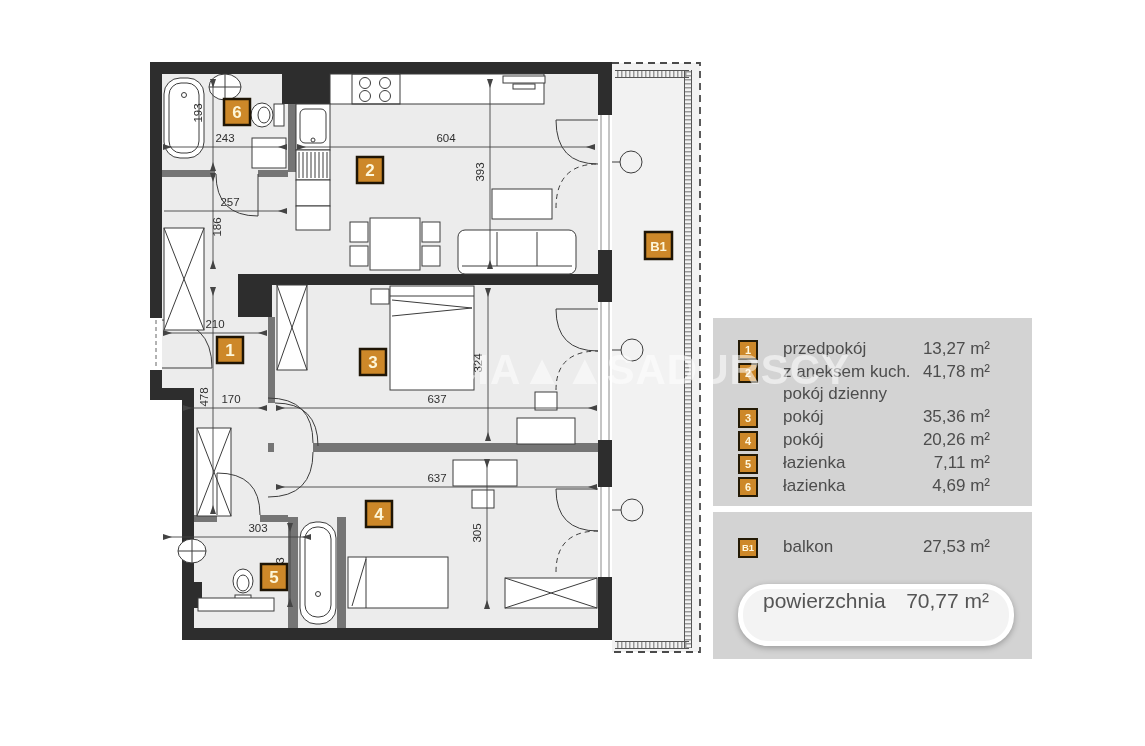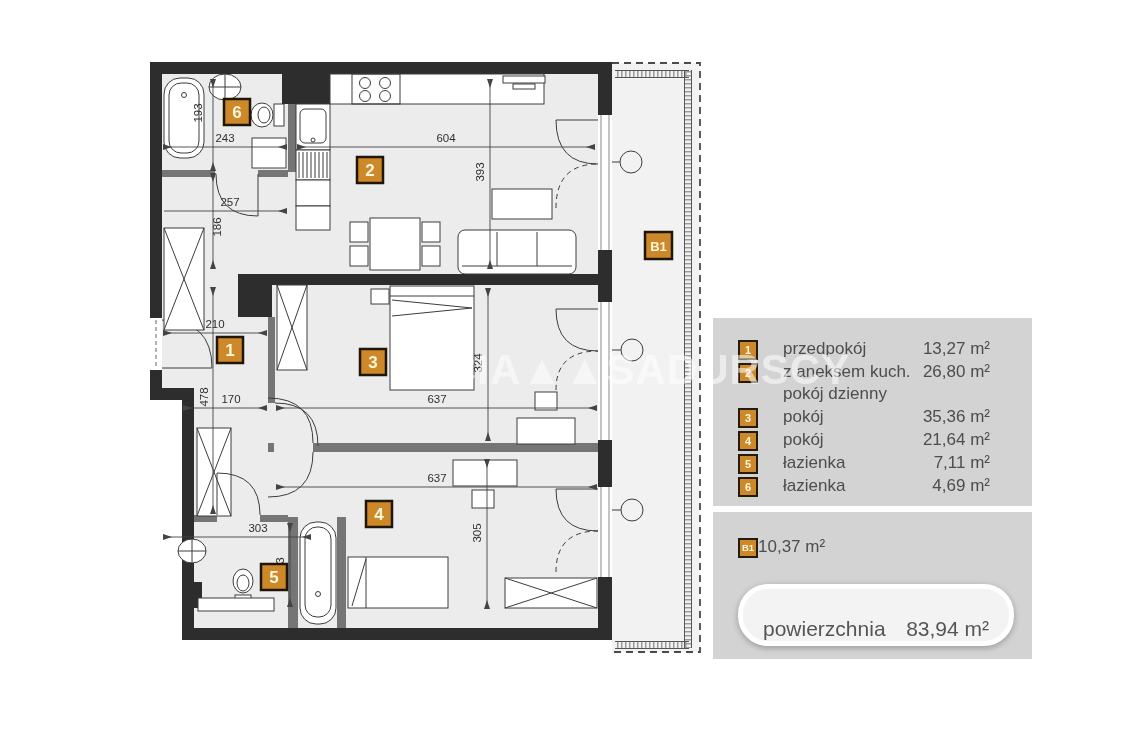--- a/index.html
+++ b/index.html
@@ -12,21 +12,21 @@
   #panel-balcony{left:713px;top:512px;width:319px;height:147px;padding:24px 42px 0 25px;box-sizing:border-box;}
   .lrow{display:flex;align-items:flex-start;margin-bottom:1px;color:#4d4d4d;font-size:17px;line-height:22px;}
   .lbadge{flex:0 0 auto;width:16px;height:16px;margin-top:2px;background:#cd8829;border:2px solid #241a05;
           color:#fff7dd;font-size:11px;font-weight:bold;text-align:center;line-height:16px;}
   .lbadge.b1{font-size:9.5px;letter-spacing:0;}
   .lname{flex:1 1 auto;margin-left:25px;}
   .lname .sub{display:block;}
   .larea{flex:0 0 auto;text-align:left;white-space:nowrap;}
   #total-box{position:absolute;left:738px;top:584px;width:276px;height:62px;box-sizing:border-box;
              background:#f3f3f3;border:5px solid #ffffff;border-radius:30px;
-             box-shadow:0 2px 6px rgba(0,0,0,0.28);display:flex;align-items:flex-end;
+             box-shadow:0 2px 6px rgba(0,0,0,0.28);display:flex;align-items:flex-start;
              justify-content:space-between;padding:0 20px;color:#555;font-size:21px;}
   #total-box .tlabel{font-weight:normal;}
   
   #watermark{position:absolute;left:446px;top:346px;width:520px;font-size:42px;font-weight:bold;
              letter-spacing:1px;color:#ffffff;opacity:0.55;pointer-events:none;white-space:nowrap;}
   
   .wall{fill:#2d2d2d;}
   .iwall{fill:#757575;}
   .furn{fill:#ffffff;stroke:#3c3c3c;stroke-width:1;}
   .furnln{fill:none;stroke:#3c3c3c;stroke-width:1;}
@@ -347,51 +347,52 @@
     <span class="lbadge">1</span>
     <span class="lname">przedpokój</span>
     <span class="larea">13,27 m²</span>
   </div>
   <div class="lrow">
     <span class="lbadge">2</span>
     <span class="lname">
       <span class="sub">z aneksem kuch.</span>
       <span class="sub">pokój dzienny</span>
     </span>
-    <span class="larea">26,80 m²</span>
+    <span class="larea">41,78 m²</span>
   </div>
   <div class="lrow">
     <span class="lbadge">3</span>
     <span class="lname">pokój</span>
     <span class="larea">35,36 m²</span>
   </div>
   <div class="lrow">
     <span class="lbadge">4</span>
     <span class="lname">pokój</span>
-    <span class="larea">21,64 m²</span>
+    <span class="larea">20,26 m²</span>
   </div>
   <div class="lrow">
     <span class="lbadge">5</span>
     <span class="lname">łazienka</span>
     <span class="larea">7,11 m²</span>
   </div>
   <div class="lrow">
     <span class="lbadge">6</span>
     <span class="lname">łazienka</span>
     <span class="larea">4,69 m²</span>
   </div>
 </div>
 
 <div class="panel" id="panel-balcony">
   <div class="lrow">
     <span class="lbadge b1">B1</span>
-    <span class="larea">10,37 m²</span>
+    <span class="lname">balkon</span>
+    <span class="larea">27,53 m²</span>
   </div>
 </div>
 
 <div id="total-box">
   <span class="tlabel">powierzchnia</span>
-  <span class="tvalue">83,94 m²</span>
+  <span class="tvalue">70,77 m²</span>
 </div>
 
 <div id="watermark">CIA▲▲SADURSCY</div>
 
 </div>
 
 </body></html>

